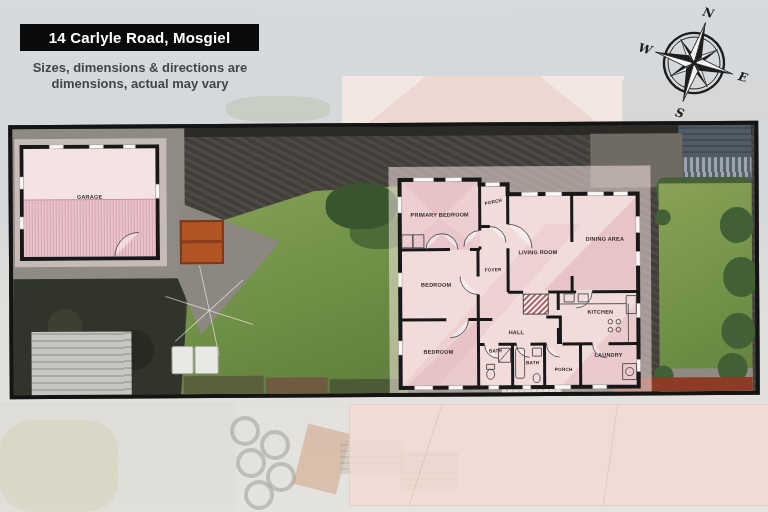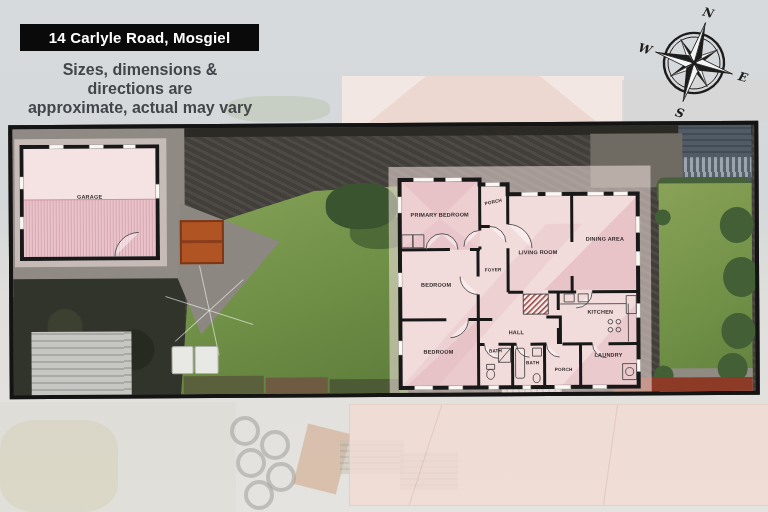--- a/index.html
+++ b/index.html
@@ -6,21 +6,21 @@
   #canvas{position:relative;width:768px;height:512px;overflow:hidden;
     background:linear-gradient(180deg,#d7dadd 0%,#d5d8da 40%,#e0dfdb 60%,#e4e3df 100%);
     font-family:"Liberation Sans",sans-serif;}
   .abs{position:absolute;}
 
   
   .banner{left:20px;top:24px;width:239px;height:27px;background:#0a0a0a;color:#ffffff;
     display:flex;align-items:center;justify-content:center;font-size:15px;font-weight:700;
     letter-spacing:.2px;z-index:40;}
   .disclaimer{left:26px;top:60px;width:228px;text-align:center;color:#42464a;
-    font-size:16px;font-weight:700;line-height:1.2;z-index:40;}
+    font-size:13px;font-weight:700;line-height:1.2;z-index:40;}
 
   
   .compass{left:633px;top:2px;width:122px;height:122px;z-index:40;transform:rotate(16deg);}
   .compass text{font-family:"DejaVu Serif",serif;font-style:italic;font-weight:bold;
     font-size:12px;fill:#1d1d1d;text-anchor:middle;}
 
   
   .fade-roof-top{left:342px;top:76px;width:282px;height:50px;background:#f6e9e3;opacity:.9;}
   .fade-roof-top .hip{position:absolute;left:8%;top:0;width:84%;height:100%;background:#efd8cf;
     clip-path:polygon(0 100%,26% 0,74% 0,100% 100%);}
@@ -281,21 +281,21 @@
         <text x="167" y="199" class="plan-label sm">PORCH</text>
       </g>
     </svg>
   </div>
 
   <div class="abs banner">
     <span>14 Carlyle Road, Mosgiel</span>
   </div>
   <div class="abs disclaimer">
     <div>Sizes, dimensions &amp; directions are</div>
-    <div>approximate, actual may vary</div>
+    <div>dimensions, actual may vary</div>
   </div>
 
   <div class="abs compass">
     <svg width="122" height="122" viewBox="-61 -61 122 122">
       <circle cx="0" cy="0" r="30" fill="none" stroke="#1d1d1d" stroke-width="2.4"></circle>
       <circle cx="0" cy="0" r="26" fill="none" stroke="#1d1d1d" stroke-width=".9"></circle>
       <g>
         <g transform="rotate(45)">
           <polygon points="0,-27 4,-5 0,0" fill="#1d1d1d"></polygon>
             <polygon points="0,-27 -4,-5 0,0" fill="#f5f5f5" stroke="#1d1d1d" stroke-width=".7"></polygon>

